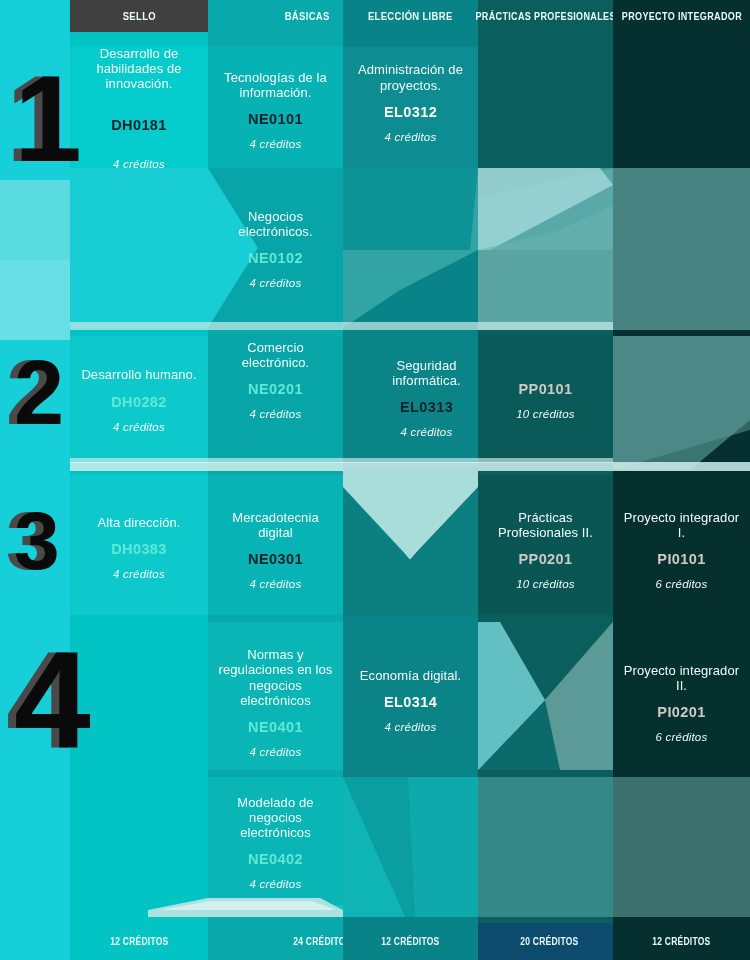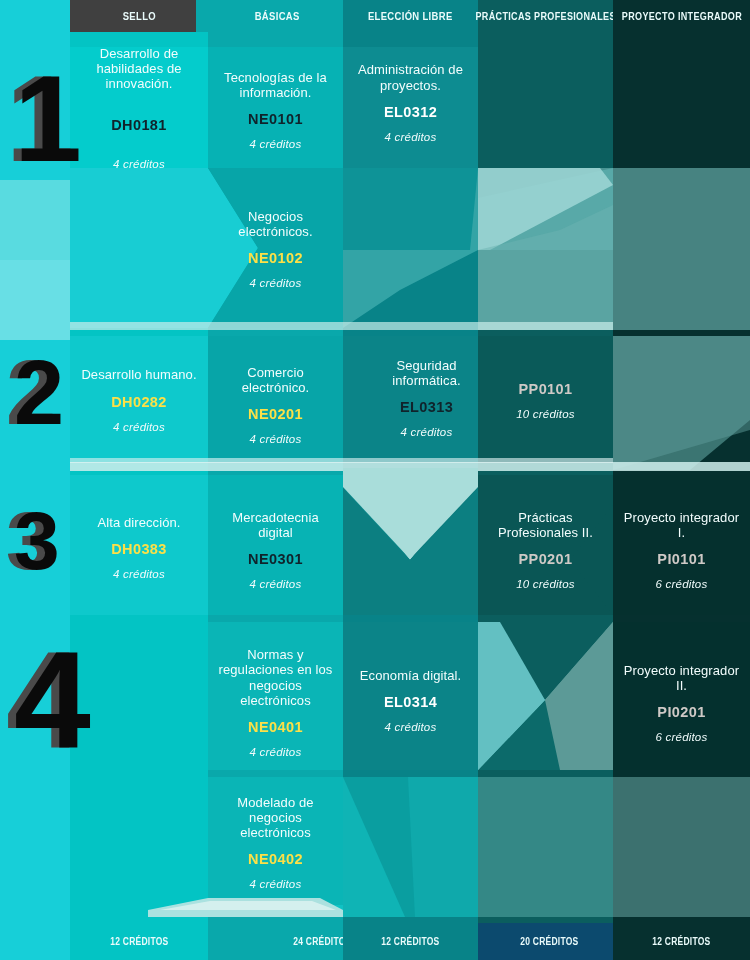--- a/index.html
+++ b/index.html
@@ -20,21 +20,21 @@
   .col-elec {left:343px;width:135px;background:#088388;}
   .col-prac {left:478px;width:135px;background:#0b5e5e;}
   .col-proy {left:613px;width:137px;background:#06302f;}
 
   
   .hdr{position:absolute;top:0;height:32px;display:flex;align-items:center;
        justify-content:center;color:#eafbfb;font-weight:700;letter-spacing:.4px;}
   .hdr span{font-size:11px;transform:scaleX(.86);white-space:nowrap;}
   .hdr.h-left {left:0;    width:70px; background:#17cfd8;}
   .hdr.h-sello{left:70px; width:138px;background:#404040;text-align:center;}
-  .hdr.h-bas  {left:196px;width:162px;background:#09a8ab;}
+  .hdr.h-bas  {left:226px;width:162px;background:#09a8ab;}
   .hdr.h-elec {left:343px;width:135px;background:#088388;}
   .hdr.h-prac {left:478px;width:135px;background:#0b5e5e;}
   .hdr.h-proy {left:613px;width:137px;background:#06302f;}
   .hdr.h-prac span,.hdr.h-proy span{font-size:10.5px;}
 
   
   .ftr{position:absolute;bottom:0;height:37px;display:flex;align-items:center;
        justify-content:center;color:#eafbfb;font-weight:700;}
   .ftr span{font-size:10px;transform:scaleX(.85);letter-spacing:.3px;white-space:nowrap;}
   .ftr.f-left {left:0;    width:70px; background:#17cfd8;}
@@ -51,21 +51,21 @@
   .card{position:absolute;display:flex;flex-direction:column;
         align-items:center;justify-content:center;text-align:center;
         color:#f2fdfd;padding:4px 8px;box-sizing:border-box;}
   .card .cname{font-size:13px;line-height:1.18;font-weight:400;
                letter-spacing:.1px;margin-bottom:11px;color:#f3fdfd;}
   .card .ccode{font-size:14.5px;font-weight:700;letter-spacing:.4px;margin-bottom:11px;}
   .card .ccred{font-size:11.5px;font-style:italic;color:#f0fbfb;letter-spacing:.2px;}
 
   
   .code-dark{color:#10232b;}
-  .code-red {color:#fde047;}
+  .code-red {color:#5eead4;}
   .code-pale{color:#cfc9c6;}
   .code-white{color:#ffffff;}
 
   
   .num{position:absolute;font-family:"Liberation Sans",sans-serif;
        font-weight:700;color:#0a0a0a;line-height:1;
        pointer-events:none;z-index:6;}
   .numshadow{position:absolute;font-weight:700;color:#4a4a4a;
              line-height:1;pointer-events:none;z-index:5;
              font-family:"Liberation Sans",sans-serif;}
@@ -204,21 +204,21 @@
     <div class="ccode code-red">NE0102</div>
     <div class="ccred">4 créditos</div>
   </div>
 
   <div class="card" style="left:70px;top:345px;width:138px;height:110px;">
     <div class="cname">Desarrollo humano.</div>
     <div class="ccode code-red">DH0282</div>
     <div class="ccred">4 créditos</div>
   </div>
 
-  <div class="card" style="left:208px;top:350px;width:135px;height:110px;">
+  <div class="card" style="left:208px;top:325px;width:135px;height:110px;">
     <div class="cname">Comercio electrónico.</div>
     <div class="ccode code-red">NE0201</div>
     <div class="ccred">4 créditos</div>
   </div>
 
   <div class="card" style="left:343px;top:343px;width:135px;height:110px;padding-left:40px;">
     <div class="cname">Seguridad informática.</div>
     <div class="ccode code-dark">EL0313</div>
     <div class="ccred">4 créditos</div>
   </div>

